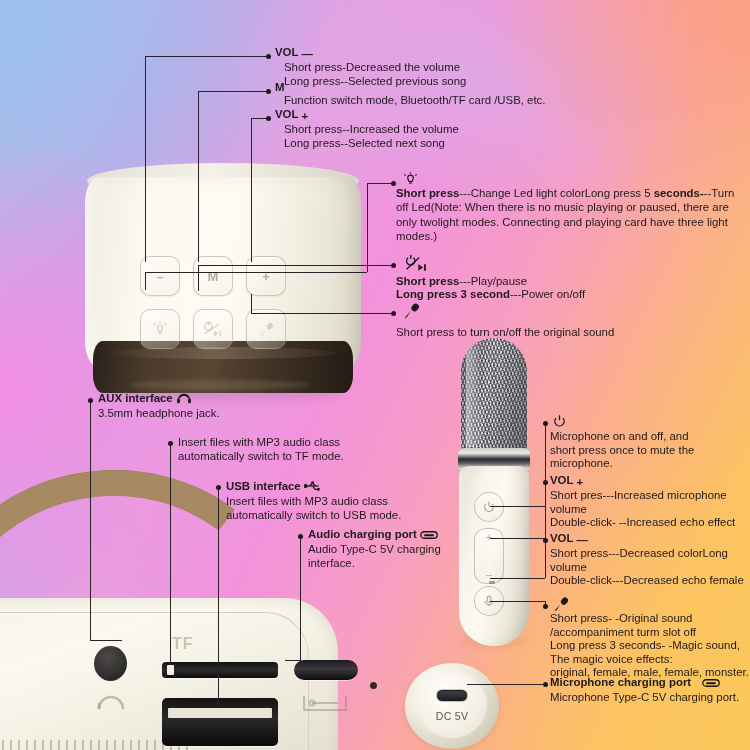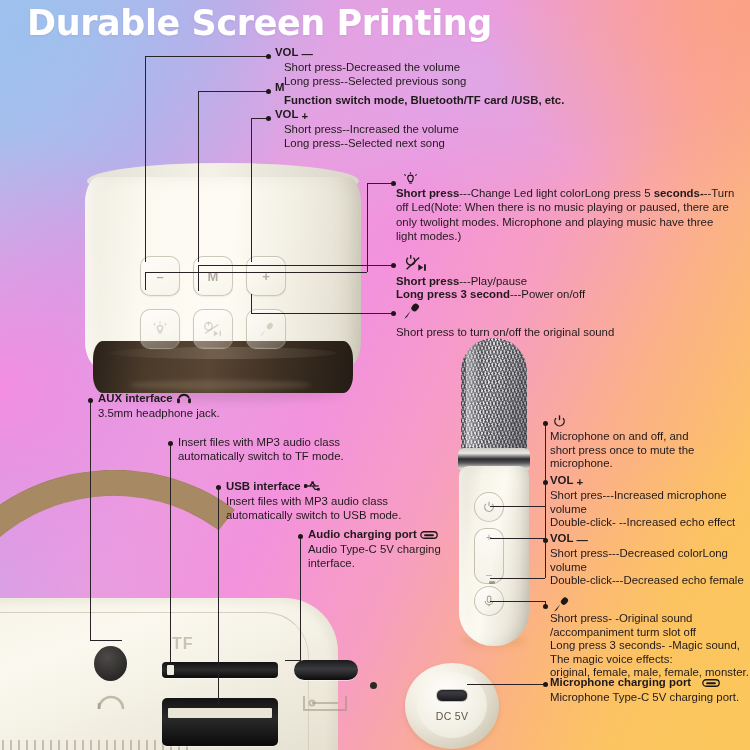--- a/index.html
+++ b/index.html
@@ -157,21 +157,20 @@
 
 <div id="stage">
 
   <div class="bg bg-base"></div>
   <div class="bg bg-b1"></div>
   <div class="bg bg-b5"></div>
   <div class="bg bg-b2"></div>
   <div class="bg bg-b4"></div>
   <div class="bg bg-b3"></div>
 
-  <div class="title">Durable Screen Printing</div>
 
   <div id="strap">
     <div class="strap-arc"></div>
     <div class="strap-tex"></div>
   </div>
 
   <div id="panel">
     <div class="panel-body"></div>
     <div class="panel-edge"></div>
     <div class="grille"></div>
@@ -348,21 +347,21 @@
     <div class="hd">
       <span>VOL</span>
       <span class="ico">—</span>
     </div>
     <div class="ln" style="padding-left:9px;">Short press-Decreased the volume</div>
     <div class="ln" style="padding-left:9px;">Long press--Selected previous song</div>
   </div>
 
   <div class="ann" style="left:275px;top:81px;">
     <div class="hd">M</div>
-    <div class="ln" style="padding-left:9px;font-weight:bold;">Function switch mode, Bluetooth/TF card /USB, etc.</div>
+    <div class="ln" style="padding-left:9px;">Function switch mode, Bluetooth/TF card /USB, etc.</div>
   </div>
 
   <div class="ann" style="left:275px;top:108px;">
     <div class="hd">
       <span>VOL</span>
       <span class="ico">+</span>
     </div>
     <div class="ln" style="padding-left:9px;">Short press--Increased the volume</div>
     <div class="ln" style="padding-left:9px;">Long press--Selected next song</div>
   </div>
@@ -370,21 +369,21 @@
   <span style="position:absolute;left:402px;top:171px;">
     <svg viewBox="0 0 22 22" width="17" height="17">
         <g fill="none" stroke="#1d1719" stroke-width="1.5">
           <path d="M7.4 9 A3.6 3.6 0 0 1 14.6 9 C14.6 11.2 13 12 13 13.6 L9 13.6 C9 12 7.4 11.2 7.4 9 Z"></path>
           <path d="M9.2 15.6 L12.8 15.6"></path>
           <path d="M3 4.4 L4.8 6 M19 4.4 L17.2 6 M11 1.6 L11 3.6"></path>
         </g>
       </svg>
   </span>
   <div class="ann" style="left:396px;top:186px;width:340px;">
-    <div class="wrp"><b>Short press</b><span>---Change Led light colorLong press 5 </span><b>seconds-</b><span>--Turn off Led(Note: When there is no music playing or paused, there are only twolight modes. Microphone and playing music have three light modes.)</span></div>
+    <div class="wrp"><b>Short press</b><span>---Change Led light colorLong press 5 </span><b>seconds-</b><span>--Turn off Led(Note: When there is no music playing or paused, there are only twolight modes. Connecting and playing card have three light modes.)</span></div>
   </div>
 
   <span style="position:absolute;left:403px;top:254px;">
     <svg viewBox="0 0 30 20" width="27" height="18">
         <g fill="none" stroke="#1d1719" stroke-width="1.5">
           <path d="M5.6 4.2 A4.6 4.6 0 1 0 11.6 4.2"></path>
           <path d="M8.6 1 L8.6 5.4"></path>
           <path d="M4 17 L18 4"></path>
           <path d="M17 11.5 L17 18.5 L22.4 15 Z" fill="#1d1719" stroke="none"></path>
           <path d="M24.4 11.5 L24.4 18.5" stroke-width="2"></path>

